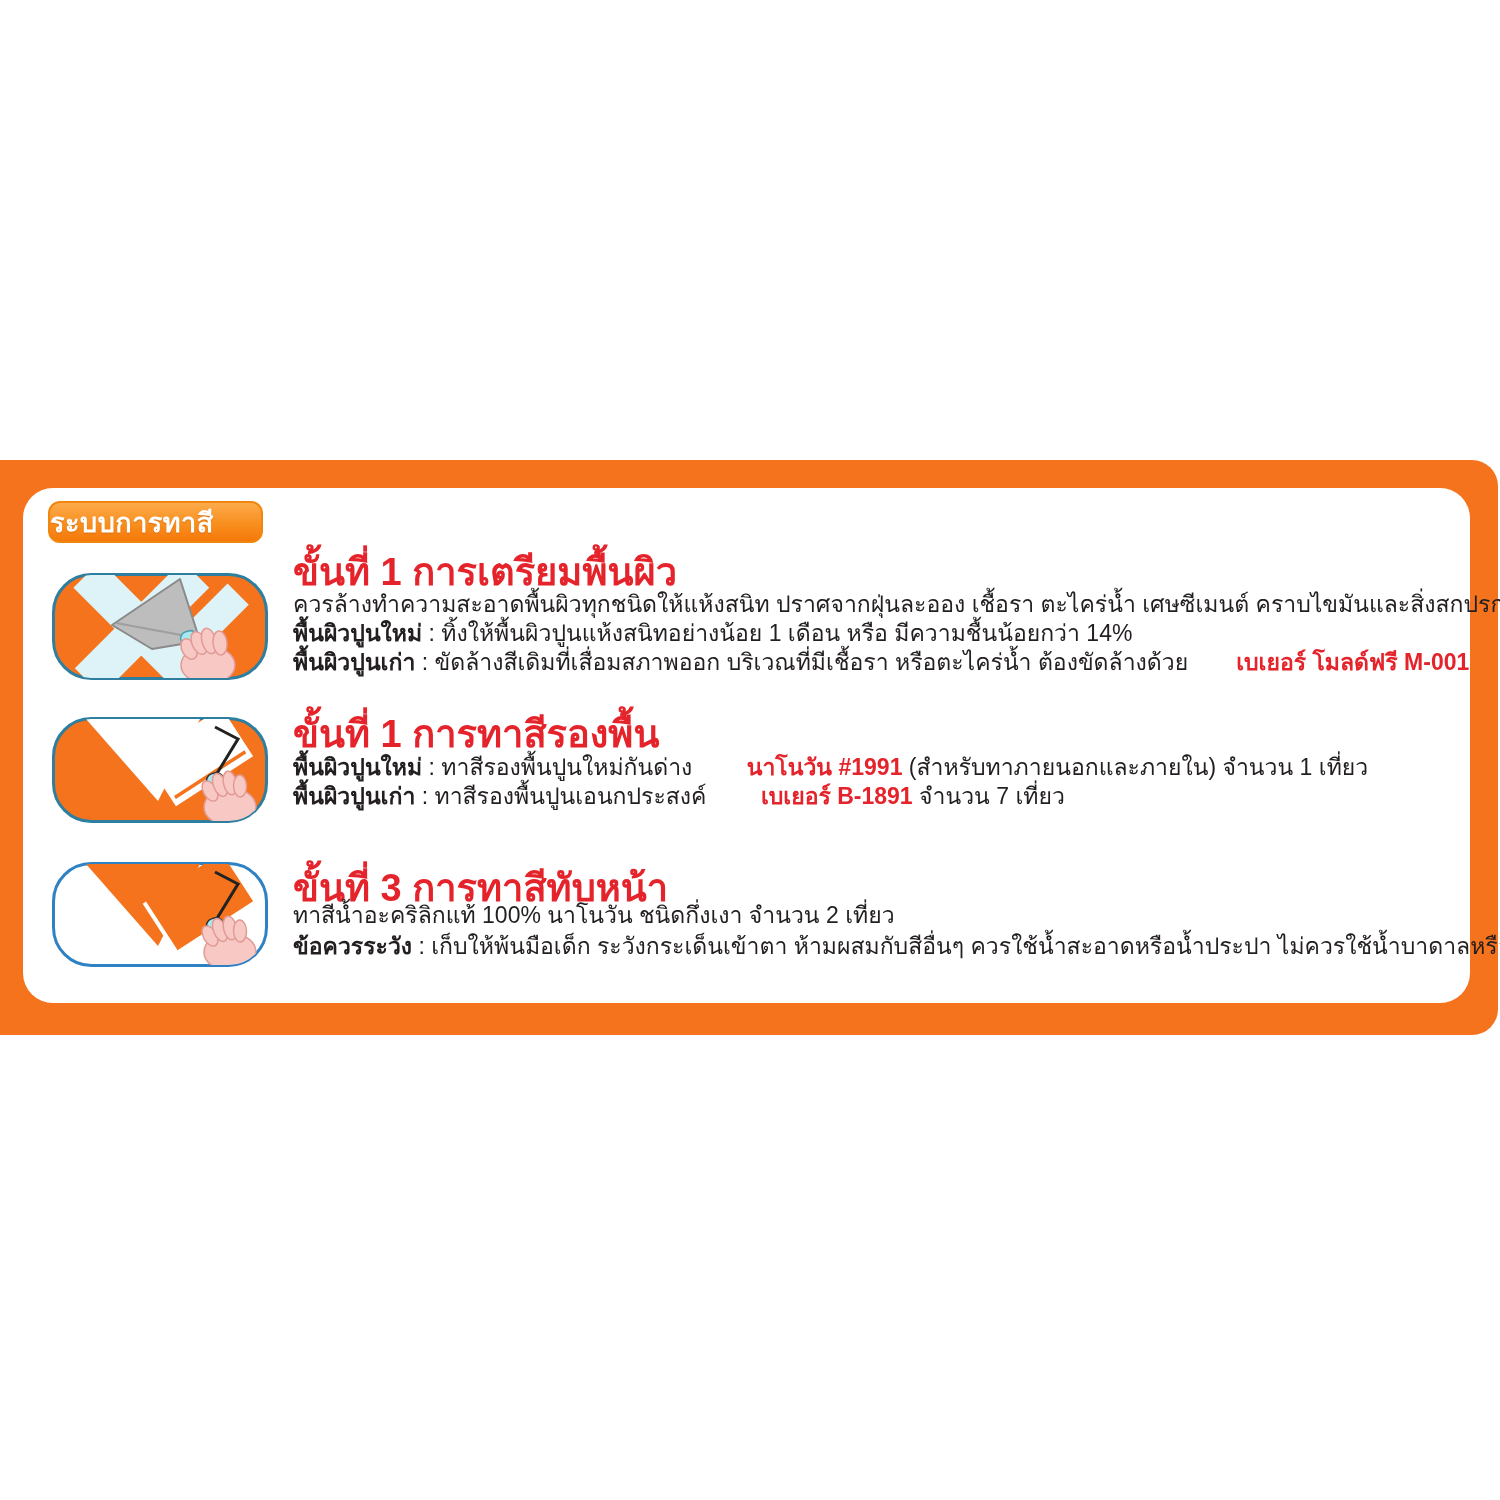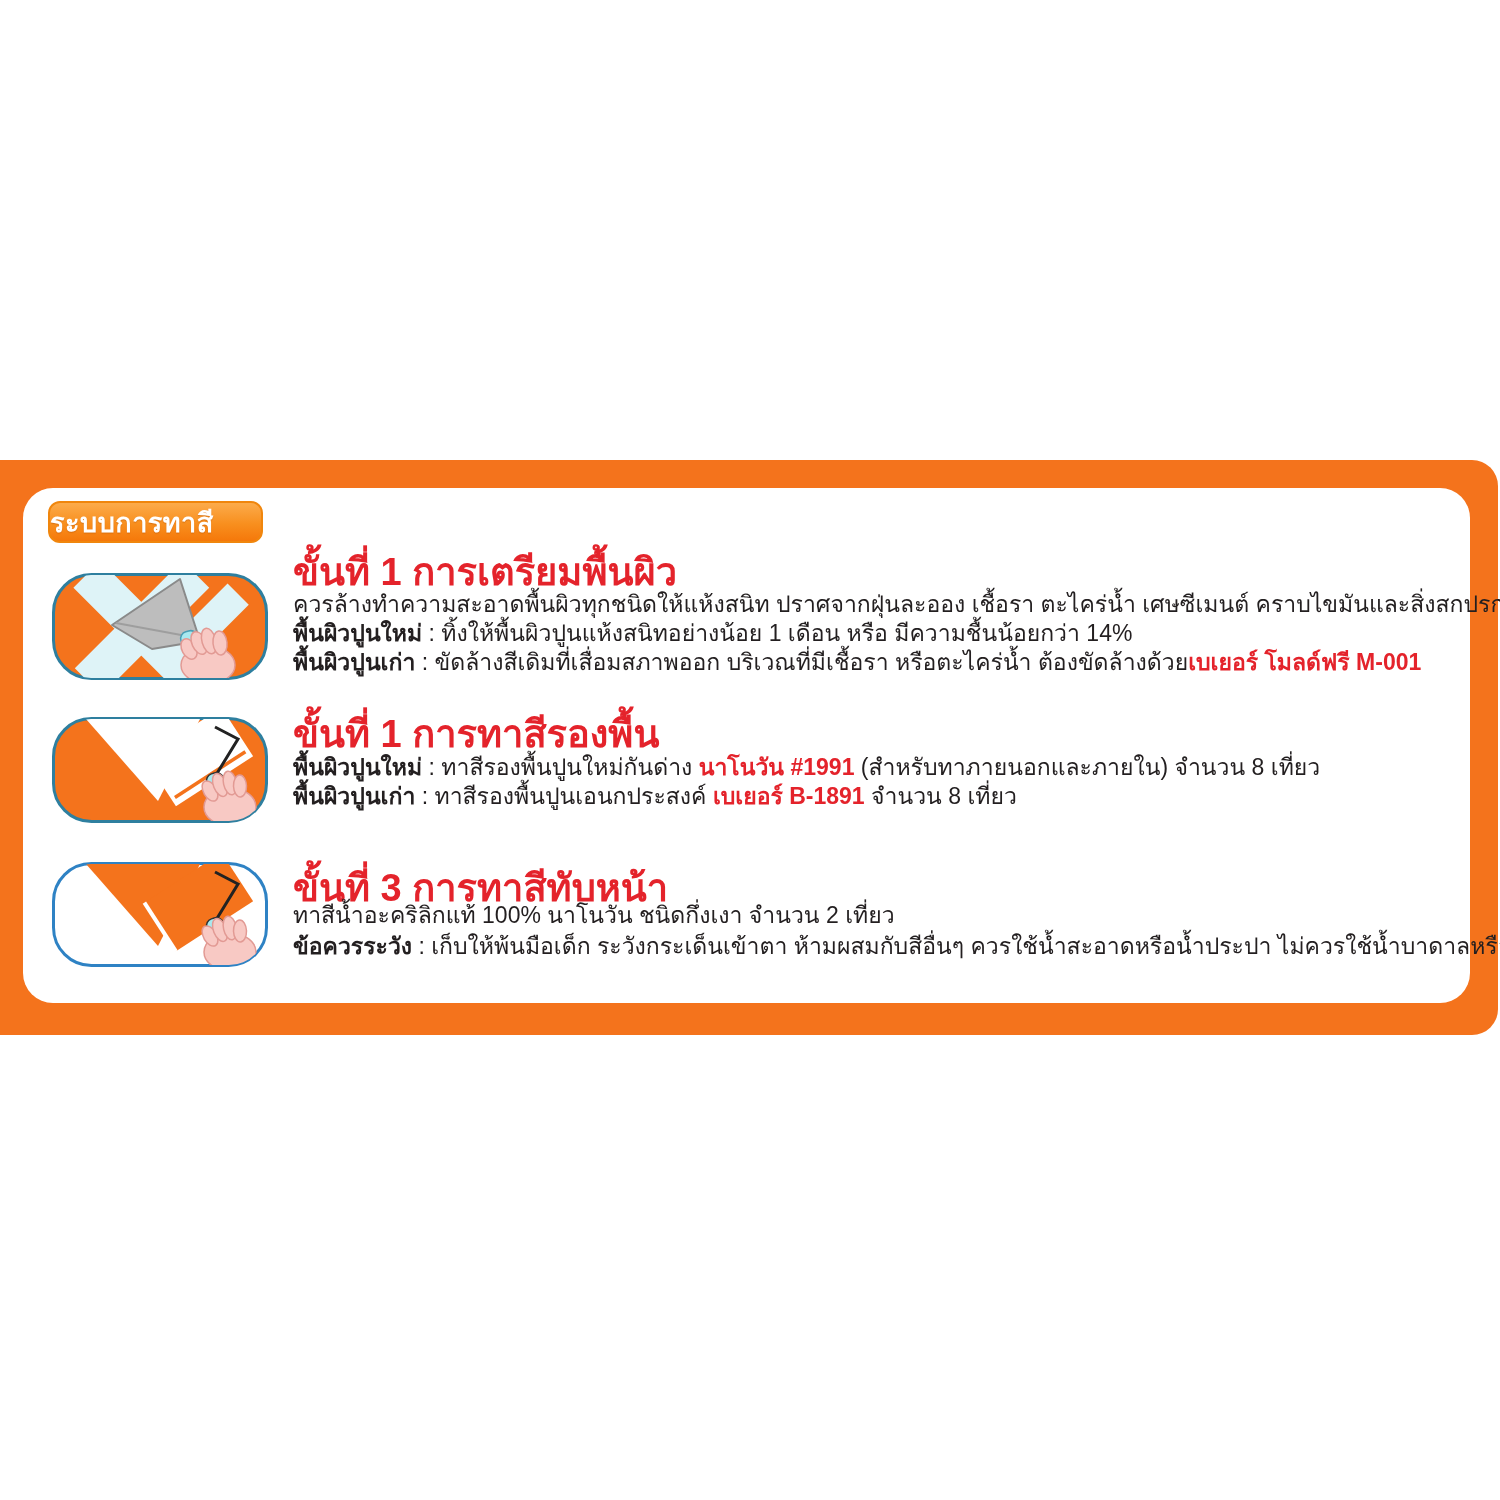--- a/index.html
+++ b/index.html
@@ -17,21 +17,21 @@
         display:flex;align-items:center;justify-content:flex-start;
         color:#ffffff;font-weight:bold;font-size:27px;letter-spacing:.5px;
         text-shadow:0 1px 1px rgba(180,80,0,.45);}
   
   .step-icon{position:absolute;left:52px;width:216px;}
   
   .step-title{position:absolute;left:293px;color:#E4232B;font-weight:bold;font-size:38px;line-height:32px;white-space:nowrap;}
   .step-line{position:absolute;left:293px;color:#231F20;font-size:23px;line-height:28px;white-space:nowrap;}
   .lbl{font-weight:bold;display:inline-block;min-width:118px;}
   .lbl-narrow{font-weight:bold;margin-top:28px;}
-  .hl{color:#E4232B;font-weight:bold;}
+  .hl{color:#E4232B;font-weight:bold;margin-left:48px;}
 </style>
 </head>
 <body>
 
 <div id="canvas">
 
   <div id="card">
     <div id="card-inner"></div>
   </div>
 
@@ -100,24 +100,24 @@
         <ellipse cx="178" cy="66" rx="6.5" ry="12" transform="rotate(-12 178 66)"></ellipse>
         <ellipse cx="188" cy="69" rx="6.5" ry="11" transform="rotate(-2 188 69)"></ellipse>
       </g>
     </g>
   </svg>
 
   <div class="step-title" style="top:718px">
     <span>ขั้นที่ 1 การทาสีรองพื้น</span>
   </div>
   <div class="step-line" style="top:753px">
-    <span class="lbl">พื้นผิวปูนใหม่</span><span> : ทาสีรองพื้นปูนใหม่กันด่าง </span><span class="hl">นาโนวัน #1991</span><span> (สำหรับทาภายนอกและภายใน) จำนวน 8 เที่ยว</span>
+    <span class="lbl">พื้นผิวปูนใหม่</span><span> : ทาสีรองพื้นปูนใหม่กันด่าง </span><span class="hl">นาโนวัน #1991</span><span> (สำหรับทาภายนอกและภายใน) จำนวน 1 เที่ยว</span>
   </div>
   <div class="step-line" style="top:782px">
-    <span class="lbl">พื้นผิวปูนเก่า</span><span> : ทาสีรองพื้นปูนเอนกประสงค์ </span><span class="hl">เบเยอร์ B-1891</span><span> จำนวน 8 เที่ยว</span>
+    <span class="lbl">พื้นผิวปูนเก่า</span><span> : ทาสีรองพื้นปูนเอนกประสงค์ </span><span class="hl">เบเยอร์ B-1891</span><span> จำนวน 7 เที่ยว</span>
   </div>
 
   <svg class="step-icon" style="top:862px" width="216" height="105" viewBox="0 0 216 105">
     <defs>
         <clipPath id="c3">
           <rect x="2" y="2" width="212" height="101" rx="37"></rect>
         </clipPath>
       </defs>
     <rect x="1.5" y="1.5" width="213" height="102" rx="38" fill="#ffffff" stroke="#2E82C4" stroke-width="3"></rect>
     <g clip-path="url(#c3)">

